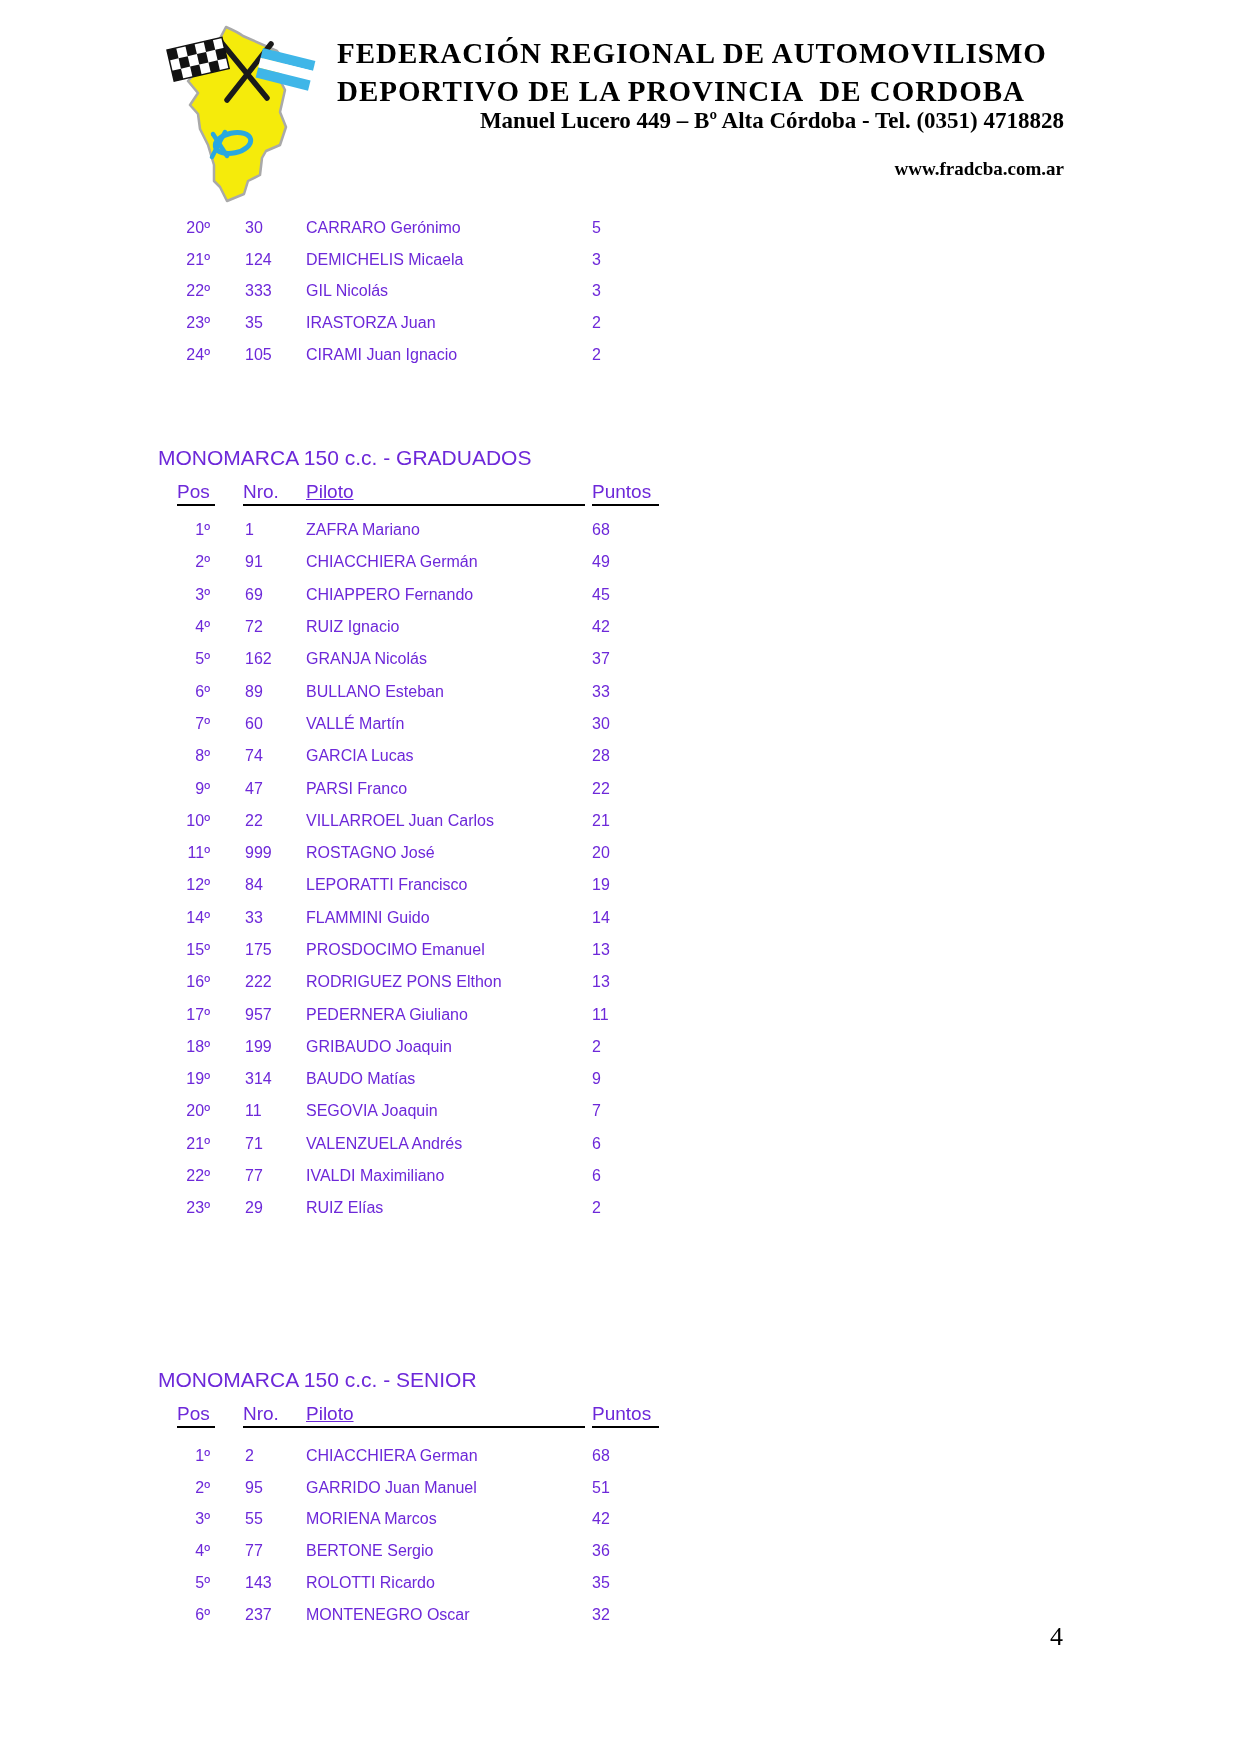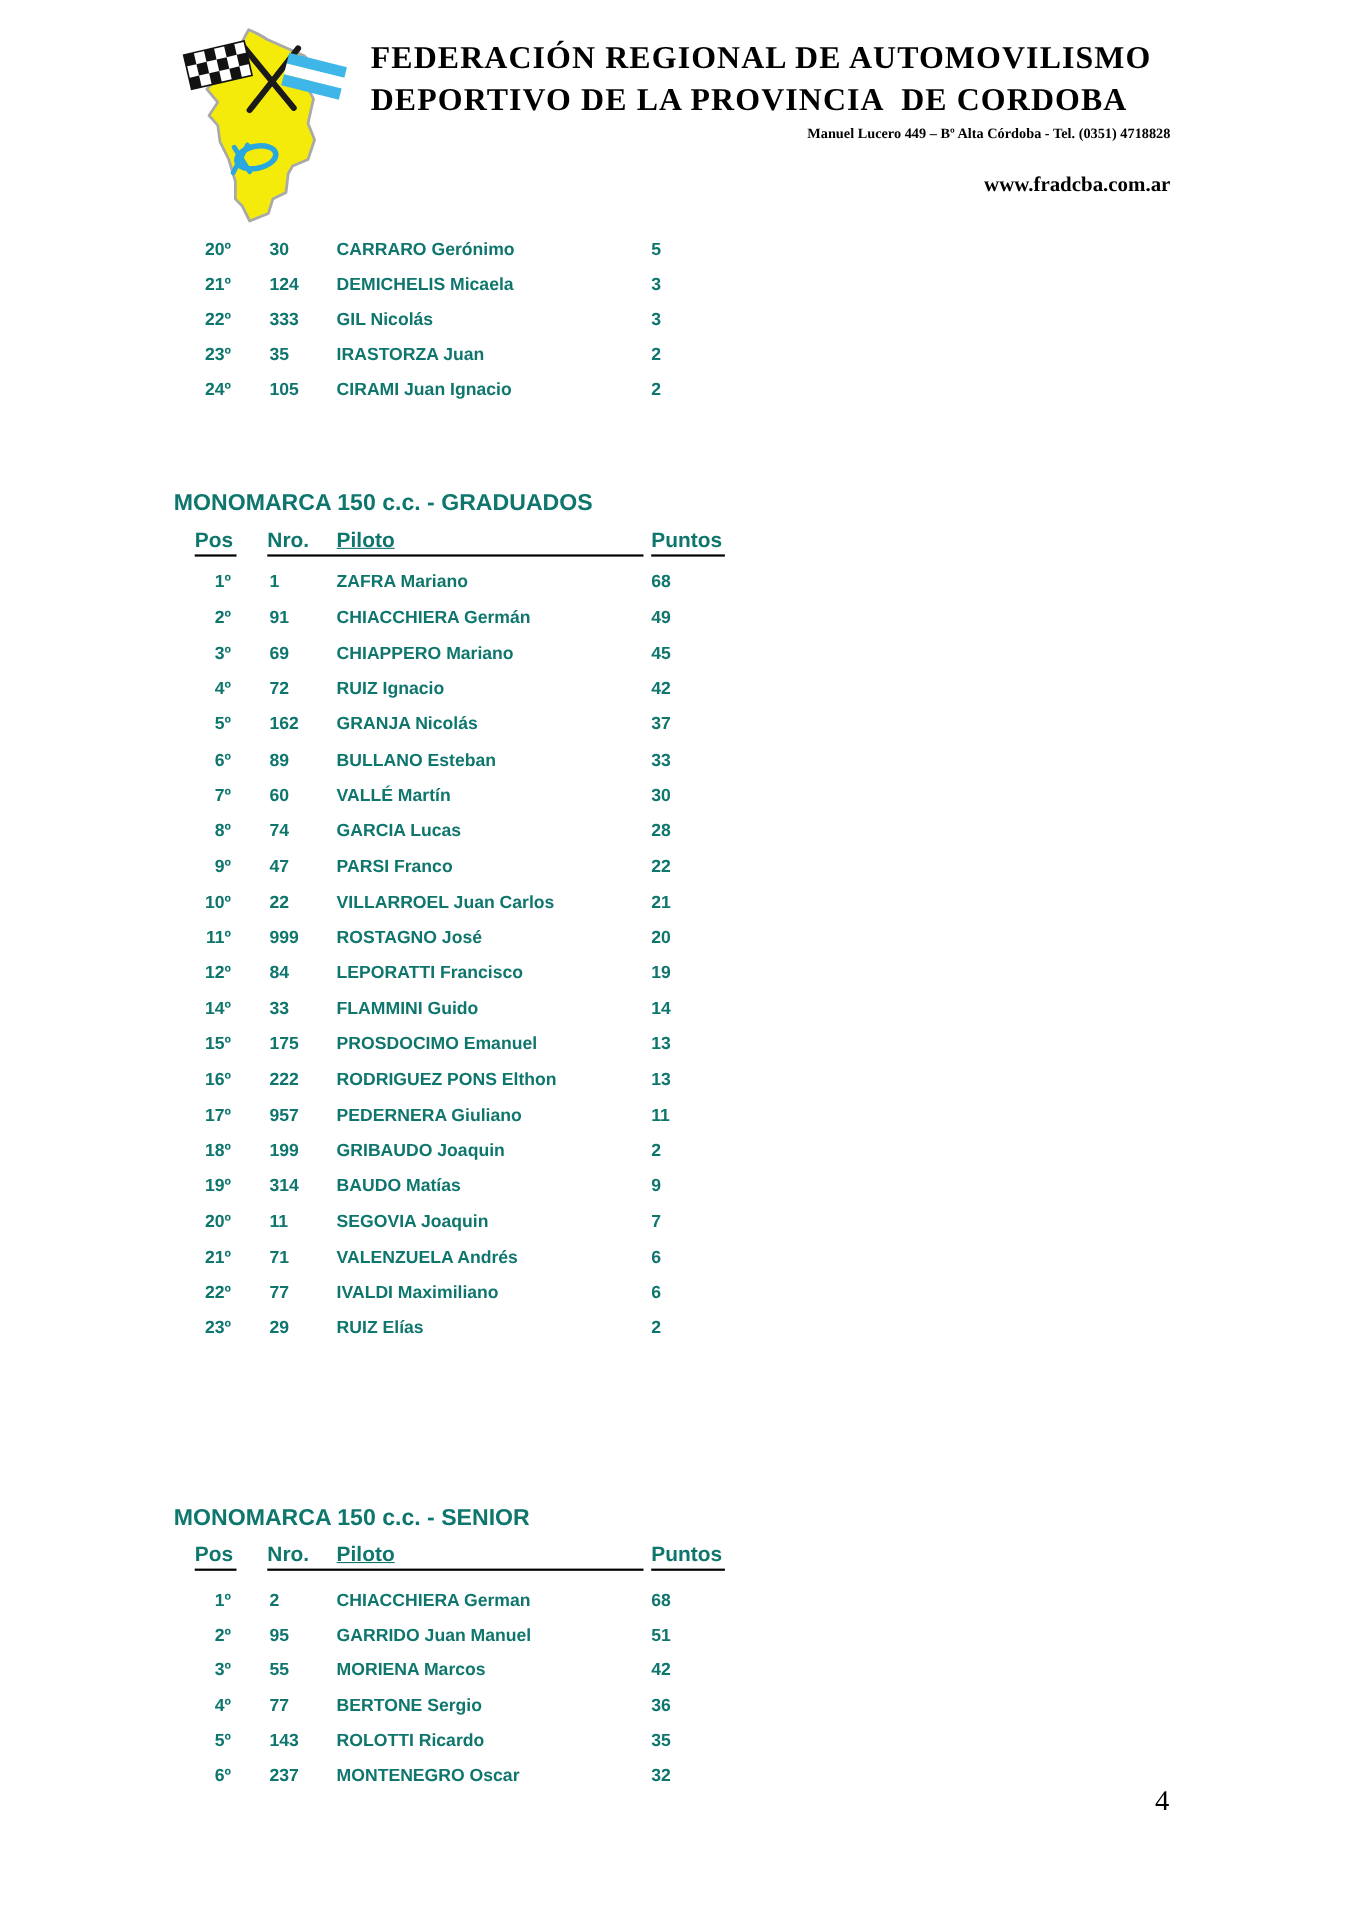--- a/index.html
+++ b/index.html
@@ -8,26 +8,26 @@
     background:#ffffff; overflow:hidden; color:#000;
   }
 
   
   .logo { position:absolute; left:163px; top:24px; width:156px; height:178px; overflow:visible; }
   .head-text {
     position:absolute; left:337px; top:34px; width:727px;
     font-family:"Liberation Serif", serif; font-weight:700; color:#000;
   }
   .org-line { font-size:29px; line-height:38px; letter-spacing:1px; white-space:pre; }
-  .addr { font-size:13px; line-height:25px; text-align:right; margin-top:-2px; white-space:pre; }
+  .addr { font-size:23px; line-height:25px; text-align:right; margin-top:-2px; white-space:pre; }
   .web  { font-size:19px; line-height:24px; text-align:right;margin-top:24px; }
 
   
   .tb, .s-title, .thead {
-    font-family:"Liberation Sans", sans-serif; font-weight:700; color:#0f766e;
+    font-family:"Liberation Sans", sans-serif; font-weight:400; color:#6d28d9;
   }
   .s-title { position:absolute; left:158px; font-size:21px; line-height:24px; white-space:pre; }
   .thead { position:absolute; left:177px; height:26px; font-size:19px; }
   .h-pos { position:absolute; left:0;    top:0; height:23px; width:38px;  border-bottom:2.4px solid #000; }
   .h-mid { position:absolute; left:66px; top:0; height:23px; width:342px; border-bottom:2.4px solid #000; }
   .h-nro { position:absolute; left:0;   top:0; }
   .h-pil { position:absolute; left:63px; top:0;text-decoration:underline; }
   .h-pts { position:absolute; left:415px; top:0; height:23px; width:67px; border-bottom:2.4px solid #000; }
 
   .rows { position:absolute; left:177px; right:0; font-size:16px; }
@@ -172,21 +172,21 @@
           <span class="c-sp"></span>
           <span class="c-nro">91</span>
           <span class="c-pil">CHIACCHIERA Germán</span>
           <span class="c-pts">49</span>
         </div>
 
         <div class="row">
           <span class="c-pos">3º</span>
           <span class="c-sp"></span>
           <span class="c-nro">69</span>
-          <span class="c-pil">CHIAPPERO Mariano</span>
+          <span class="c-pil">CHIAPPERO Fernando</span>
           <span class="c-pts">45</span>
         </div>
 
         <div class="row">
           <span class="c-pos">4º</span>
           <span class="c-sp"></span>
           <span class="c-nro">72</span>
           <span class="c-pil">RUIZ Ignacio</span>
           <span class="c-pts">42</span>
         </div>

